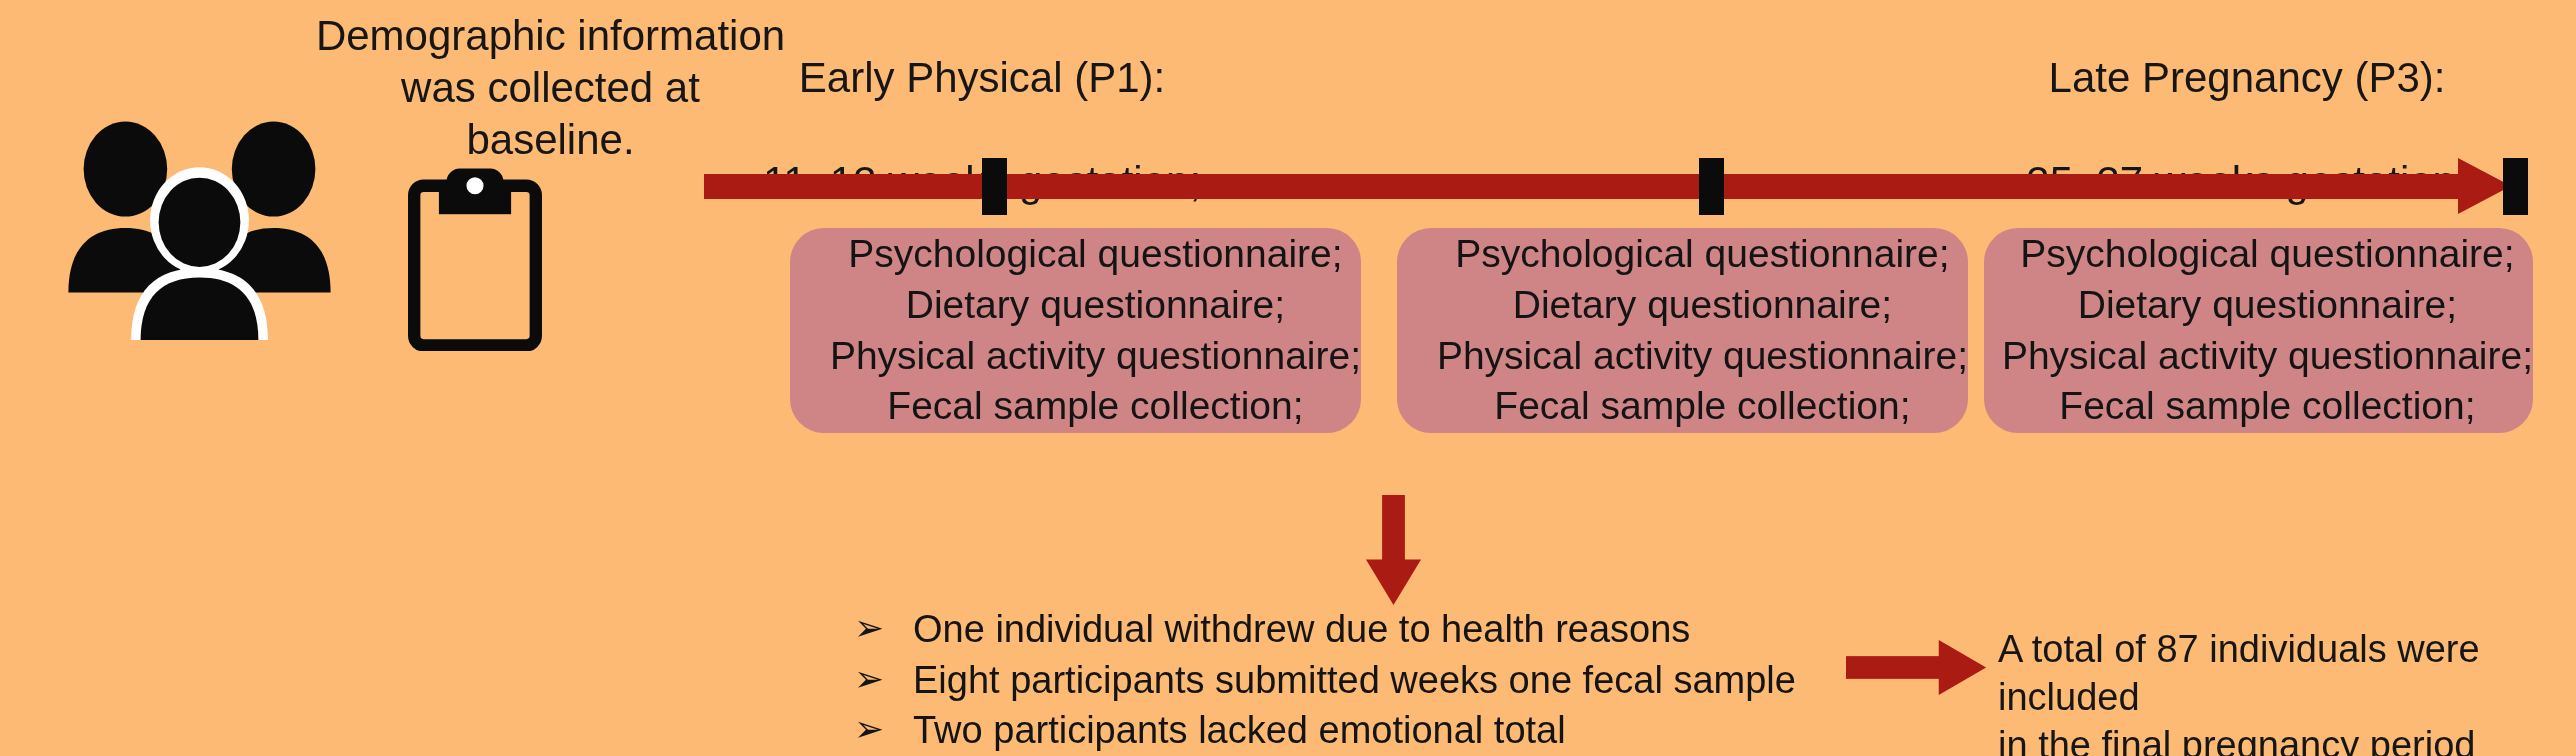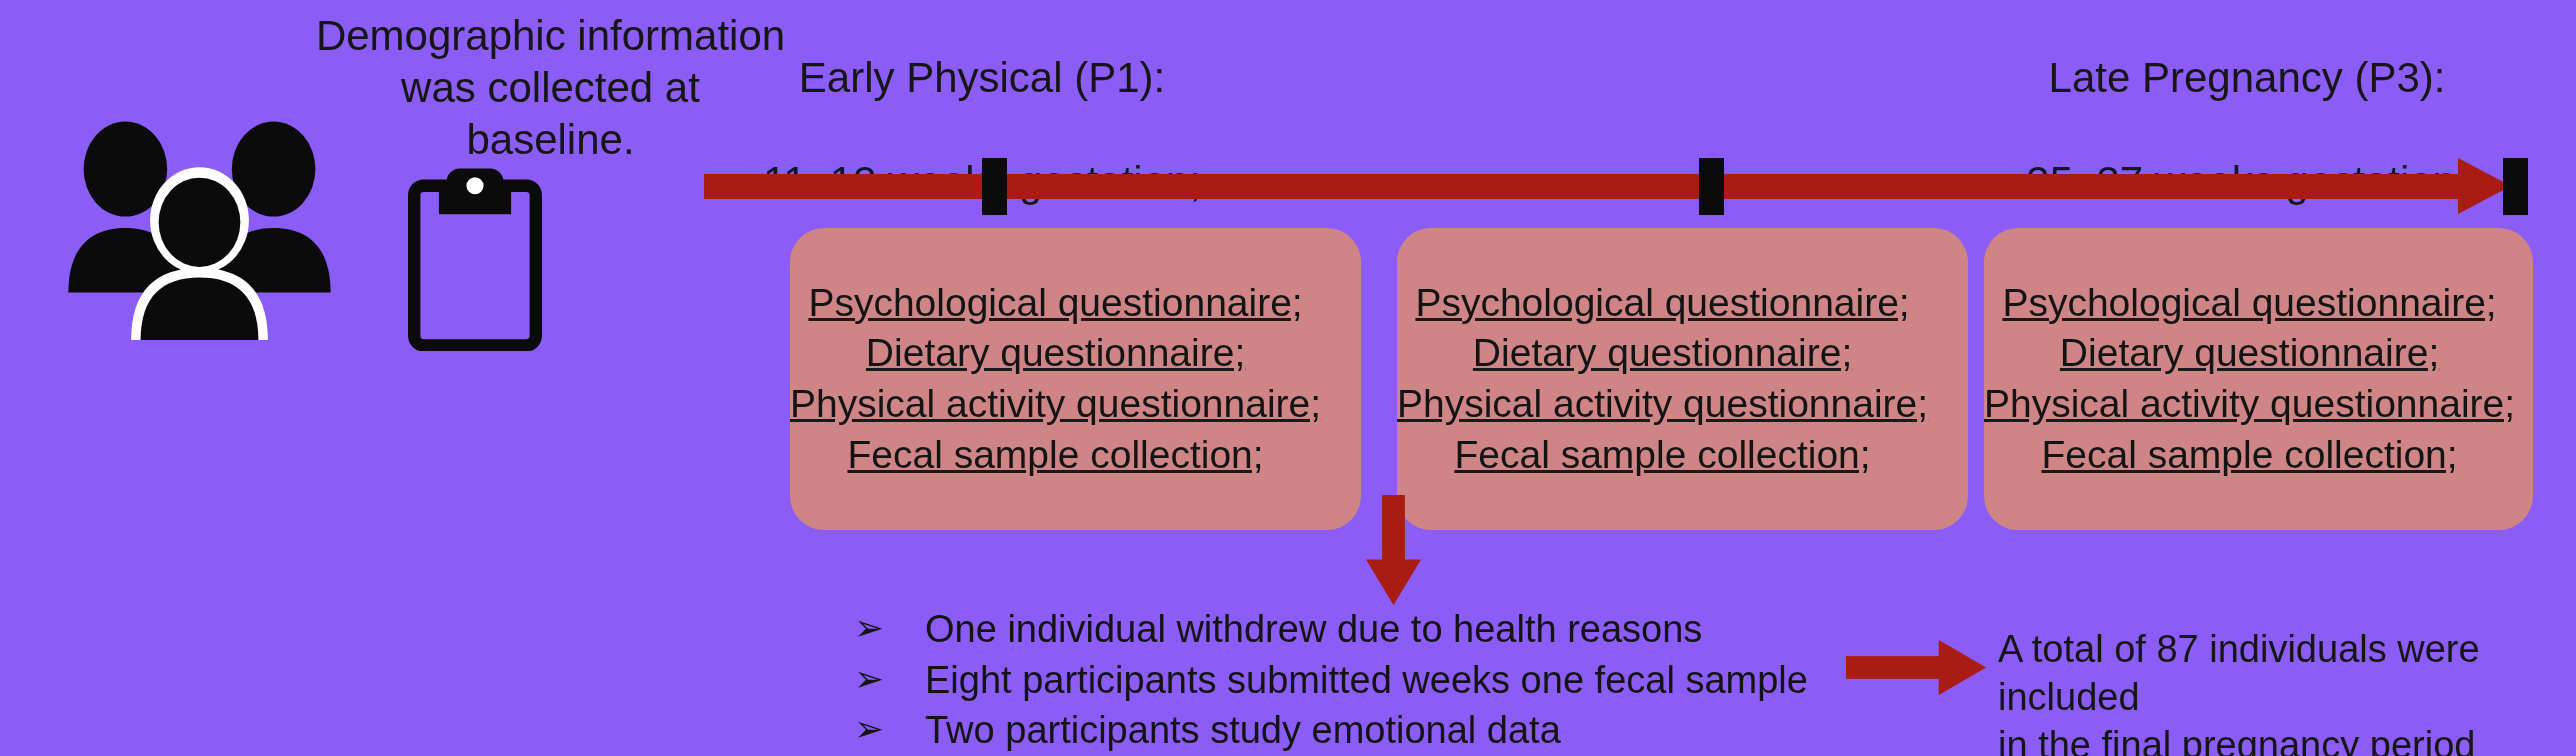--- a/index.html
+++ b/index.html
@@ -9,21 +9,21 @@
     background: #ffffff;
   }
   body {
     font-family: "Liberation Sans", sans-serif;
     color: #1a1a1a;
   }
   #canvas {
     position: relative;
     width: 2576px;
     height: 756px;
-    background: #8b5cf6;
+    background: #fdba74;
     overflow: hidden;
   }
   .abs { position: absolute; }
 
   
   .txt {
     font-family: "Liberation Sans", sans-serif;
     color: #161616;
     line-height: 1.24;
     white-space: pre-line;
@@ -68,27 +68,26 @@
   .tp-header {
     top: 0px; width: 664px;
     font-size: 42px; text-align: center;
   }
   #tp-header-0 { left: 650px; }
   #tp-header-1 { left: 1367px; }
   #tp-header-2 { left: 1915px; }
 
   
   .visit-box {
-    top: 228px; height: 302px;
+    top: 228px; height: 205px;
     background: #CF8486;
     border-radius: 34px;
     display: flex;
     align-items: center;
-    justify-content: flex-start;
-    text-decoration: underline;
+    justify-content: flex-end;
   }
   .visit-box .visit-text {
     font-size: 39px;
     text-align: center;
     color: #141414;
     line-height: 1.30;
     white-space: pre-line;
   }
   #visit-box-0 { left: 790px;  width: 571px; }
   #visit-box-1 { left: 1397px; width: 571px; }
@@ -114,21 +113,20 @@
     line-height: 1.18;
     color: #141414;
     width: 59px;
     flex: 0 0 59px;
     text-align: left;
   }
   .bullet-label {
     font-size: 38px;
     line-height: 1.18;
     color: #141414;
-    margin-left: 12px;
   }
 
   
   #final-right-arrow {
     left: 1846px; top: 638px;
     width: 142px; height: 59px;
   }
   #final-result {
     left: 1998px; top: 626px; width: 579px;
     font-size: 38px; text-align: left; line-height: 1.26;
@@ -213,21 +211,21 @@
     <div class="bullet-row">
       <span class="bullet-marker">➢</span>
       <span class="bullet-label">One individual withdrew due to health reasons</span>
     </div>
     <div class="bullet-row">
       <span class="bullet-marker">➢</span>
       <span class="bullet-label">Eight participants submitted weeks one fecal sample</span>
     </div>
     <div class="bullet-row">
       <span class="bullet-marker">➢</span>
-      <span class="bullet-label">Two participants study emotional data</span>
+      <span class="bullet-label">Two participants lacked emotional total</span>
     </div>
   </div>
 
   <div class="abs" id="final-right-arrow">
     <svg viewBox="0 0 150 62" width="142" height="59" aria-hidden="true">
       <rect x="0" y="19" width="106" height="24" fill="#A91B13"></rect>
       <polygon points="98,2 98,60 148,31" fill="#A91B13"></polygon>
     </svg>
   </div>
 

